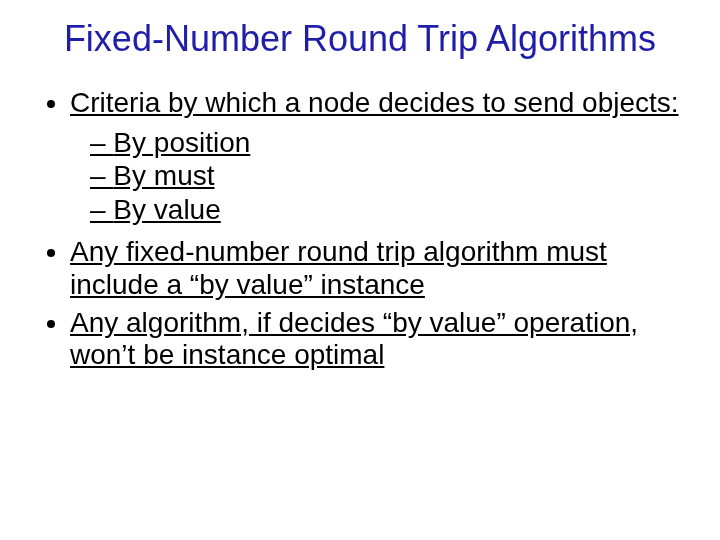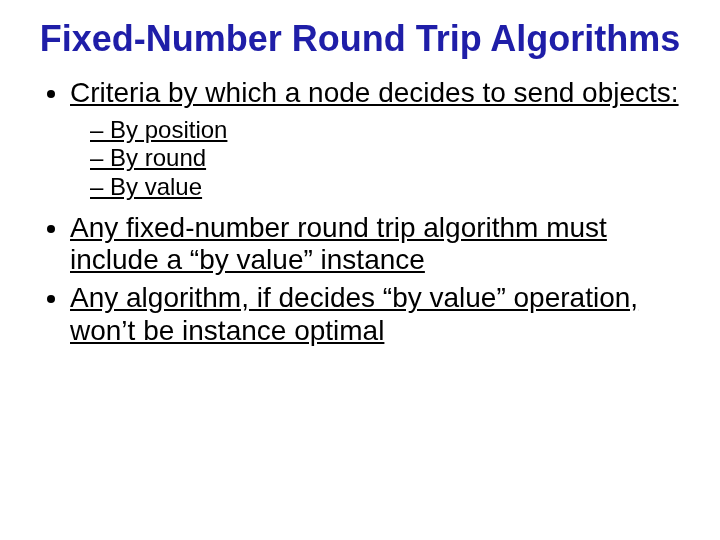--- a/index.html
+++ b/index.html
@@ -15,57 +15,57 @@
     box-sizing: border-box;
     width: 720px;
     height: 540px;
     padding: 18px 36px 24px 36px;
   }
   .title {
     color: #1f1ea8;
     font-size: 36px;
     text-align: center;
     line-height: 1.15;
-    margin: 0 0 18px 0;
-    font-weight: bold;
+    margin: 0 0 28px 0;
+    font-weight: normal;
   }
   ul.level1 {
     list-style: disc;
     margin: 0;
     padding-left: 34px;
     font-size: 28px;
     line-height: 1.15;
     text-decoration: underline;
   }
   ul.level1 > li {
     margin-bottom: 6px;
   }
   ul.level2 {
     list-style: none;
     margin: 6px 0 10px 0;
     padding-left: 20px;
-    font-size: 24px;
+    font-size: 28px;
     line-height: 1.2;
   }
   ul.level2 > li::before {
     content: "– ";
   }
 </style>
 </head>
 <body>
 
 <div class="slide">
   <h1 class="title">Fixed-Number Round Trip Algorithms</h1>
 
   <ul class="level1">
     <li>
       <span>Criteria by which a node decides to send objects:</span>
       <ul class="level2">
         <li>By position</li>
-        <li>By round</li>
+        <li>By must</li>
         <li>By value</li>
       </ul>
     </li>
     <li>
       <span>Any fixed-number round trip algorithm must include a “by value” instance</span>
     </li>
     <li>
       <span>Any algorithm, if decides “by value” operation, won’t be instance optimal</span>
     </li>
   </ul>

